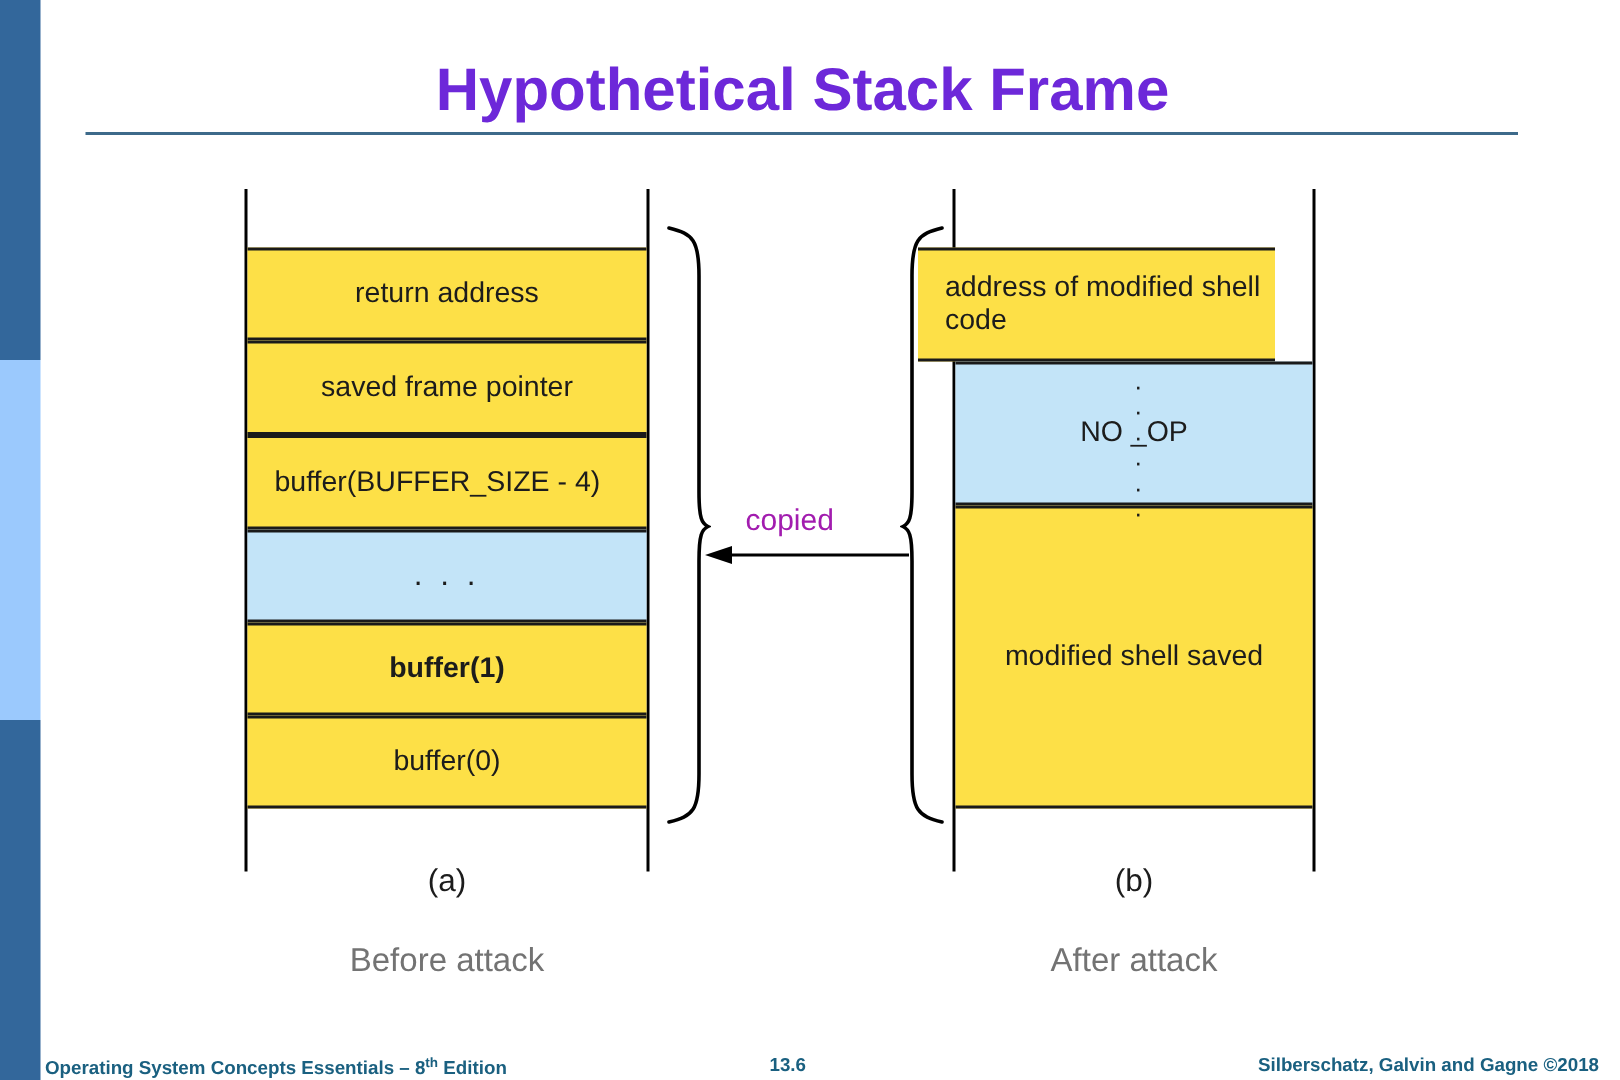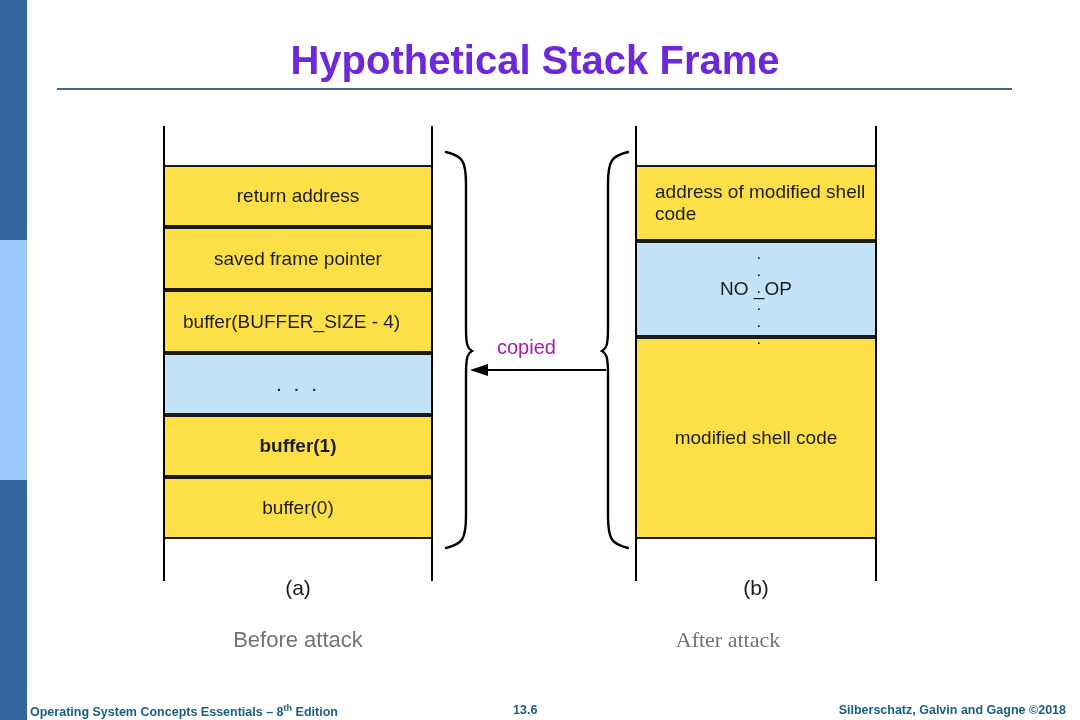--- a/index.html
+++ b/index.html
@@ -194,40 +194,40 @@
     <svg style="position:absolute; left:468px; top:360px;" width="140" height="20" viewBox="0 0 140 20">
       <line x1="18" y1="10" x2="138" y2="10" stroke="#000000" stroke-width="2"></line>
       <polygon points="2,10 20,4 20,16" fill="#000000"></polygon>
     </svg>
   </div>
 
   <div class="col">
     <div class="rail" style="left:635px; top:126px; height:455px;"></div>
     <div class="rail" style="left:875px; top:126px; height:455px;"></div>
 
-    <div class="cell left-align" style="left:637px; top:165px; width:238px; height:76px;">address of modified shell code</div>
+    <div class="cell left-align" style="left:612px; top:165px; width:238px; height:76px;">address of modified shell code</div>
 
     <div class="cell blue" style="left:637px; top:241px; width:238px; height:96px; position:absolute;">
       <span style="position:relative; z-index:2;">NO _OP</span>
       <div class="dots-vertical" style="left:119px; top:6px; height:84px; z-index:1;">
         <span>·</span>
         <span>·</span>
         <span>·</span>
         <span>·</span>
         <span>·</span>
         <span>·</span>
       </div>
     </div>
 
-    <div class="cell" style="left:637px; top:337px; width:238px; height:202px;">modified shell code</div>
+    <div class="cell" style="left:637px; top:337px; width:238px; height:202px;">modified shell saved</div>
 
     <div class="caption" style="left:637px; top:576px; width:238px;">(b)</div>
   </div>
 </div>
 
 <div class="attack-label" style="left:163px; top:627px; width:270px;">Before attack</div>
-<div class="attack-label" style="left:607px; top:627px; width:242px;font-family:Liberation Serif, serif;">After attack</div>
+<div class="attack-label" style="left:635px; top:627px; width:242px;">After attack</div>
 
 <div class="footer-left">
   <span>Operating System Concepts Essentials – 8</span><sup>th</sup><span> Edition</span>
 </div>
 <div class="footer-center">13.6</div>
 <div class="footer-right">Silberschatz, Galvin and Gagne ©2018</div>
 
 </body></html>

